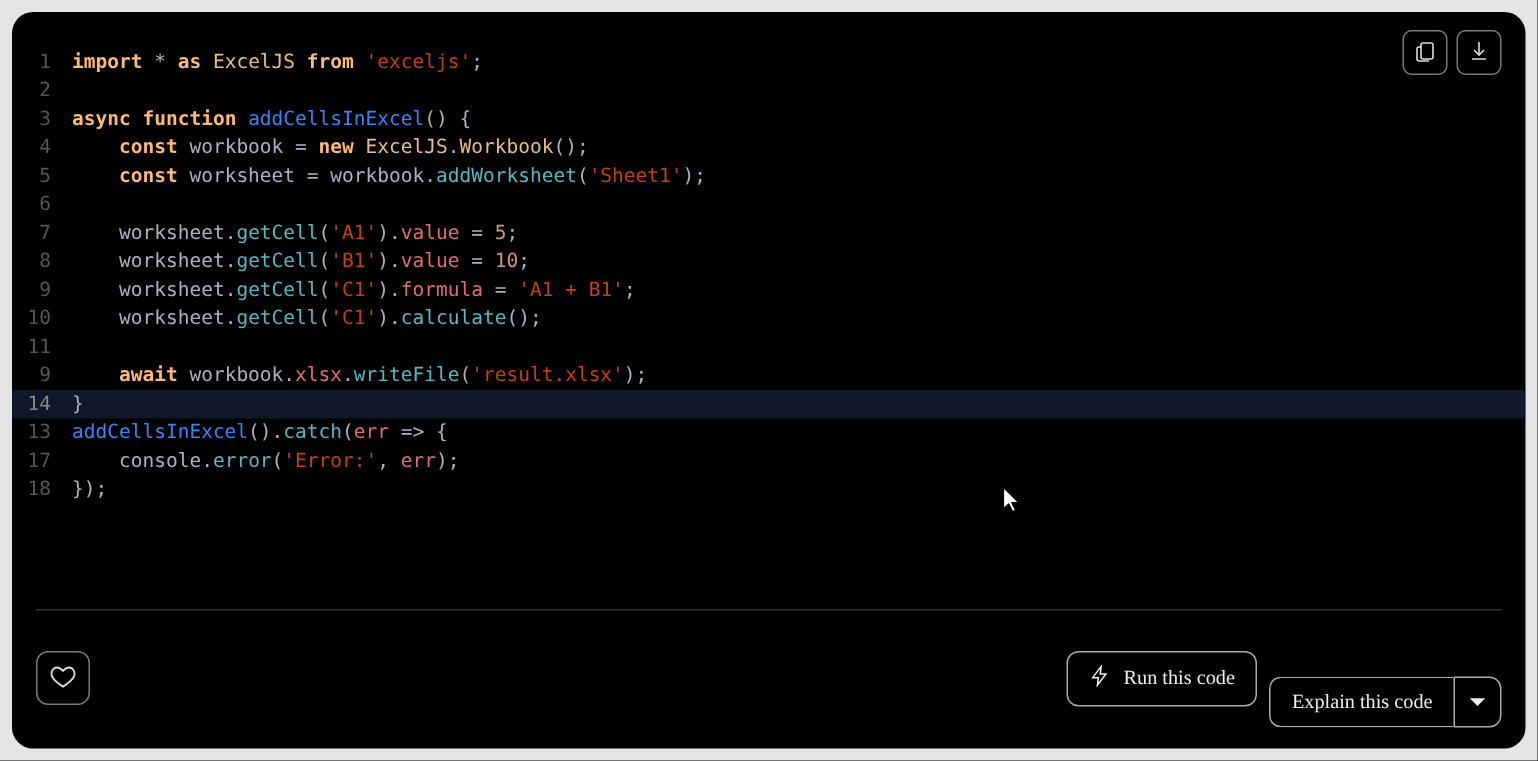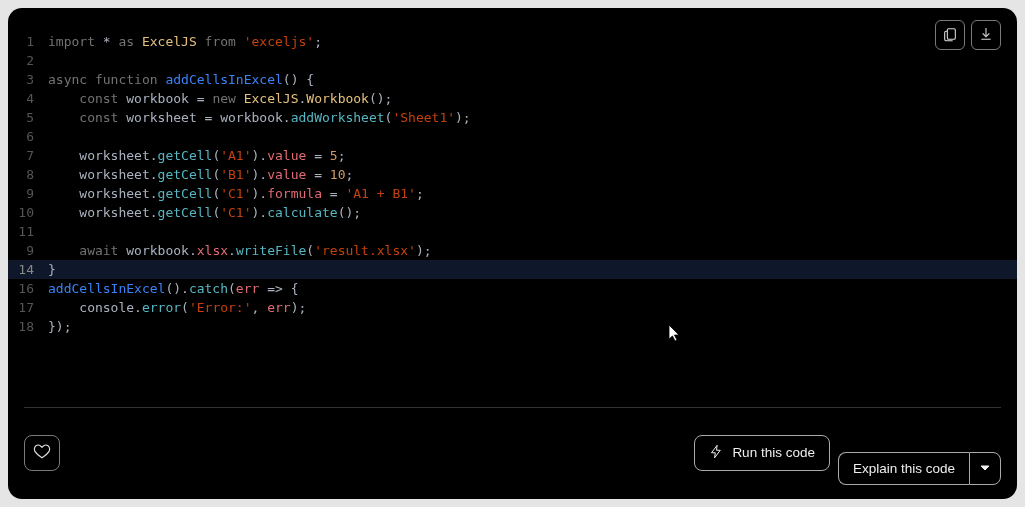--- a/index.html
+++ b/index.html
@@ -58,21 +58,21 @@
   .ln {
     width: 40px;
     text-align: right;
     padding-right: 14px;
     color: #555;
     user-select: none;
     flex-shrink: 0;
   }
   .code-line.hl .ln { color: #888; }
   .code { white-space: pre; color: #ccc; }
-  .tok-kw   { color: #737373; }
+  .tok-kw   { color: #fdba74; font-weight: bold; }
   .tok-fn   { color: #3b82f6; }
   .tok-cls  { color: #e5c07b; }
   .tok-meth { color: #56b6c2; }
   .tok-str  { color: #c2410c; }
   .tok-num  { color: #d19a66; }
   .tok-var  { color: #e06c75; }
   .tok-prop { color: #e06c75; }
   .tok-punc { color: #abb2bf; }
   .tok-plain{ color: #abb2bf; }
 
@@ -99,21 +99,21 @@
     cursor: pointer;
   }
   .heart-btn svg { width: 18px; height: 18px; stroke: #ddd; fill: none; stroke-width: 1.6; }
   .spacer { flex: 1; }
   .pill-btn {
     border: 1px solid #aaa;
     background: transparent;
     color: #eee;
     border-radius: 8px;
     padding: 8px 14px;
-    font-family: Liberation Sans, sans-serif;
+    font-family: Liberation Serif, serif;
     font-size: 13.5px;
     display: flex;
     align-items: center;
     gap: 8px;
     cursor: pointer;
   }
   .pill-btn svg { width: 15px; height: 15px; stroke: #eee; fill: none; stroke-width: 1.6; }
   .btn-group {
     display: flex;
     margin-top: 32px;
@@ -211,21 +211,21 @@
       </div>
       <div class="code-line">
         <span class="ln">9</span>
         <span class="code"><span class="tok-plain">    </span><span class="tok-kw">await</span><span class="tok-plain"> </span><span class="tok-plain">workbook</span><span class="tok-punc">.</span><span class="tok-prop">xlsx</span><span class="tok-punc">.</span><span class="tok-meth">writeFile</span><span class="tok-punc">(</span><span class="tok-str">'result.xlsx'</span><span class="tok-punc">);</span></span>
       </div>
       <div class="code-line hl">
         <span class="ln">14</span>
         <span class="code"><span class="tok-punc">}</span></span>
       </div>
       <div class="code-line">
-        <span class="ln">16</span>
+        <span class="ln">13</span>
         <span class="code"><span class="tok-fn">addCellsInExcel</span><span class="tok-punc">().</span><span class="tok-meth">catch</span><span class="tok-punc">(</span><span class="tok-var">err</span><span class="tok-plain"> </span><span class="tok-punc">=&gt;</span><span class="tok-punc"> {</span></span>
       </div>
       <div class="code-line">
         <span class="ln">17</span>
         <span class="code"><span class="tok-plain">    </span><span class="tok-plain">console</span><span class="tok-punc">.</span><span class="tok-meth">error</span><span class="tok-punc">(</span><span class="tok-str">'Error:'</span><span class="tok-punc">, </span><span class="tok-var">err</span><span class="tok-punc">);</span></span>
       </div>
       <div class="code-line">
         <span class="ln">18</span>
         <span class="code"><span class="tok-punc">});</span></span>
       </div>

